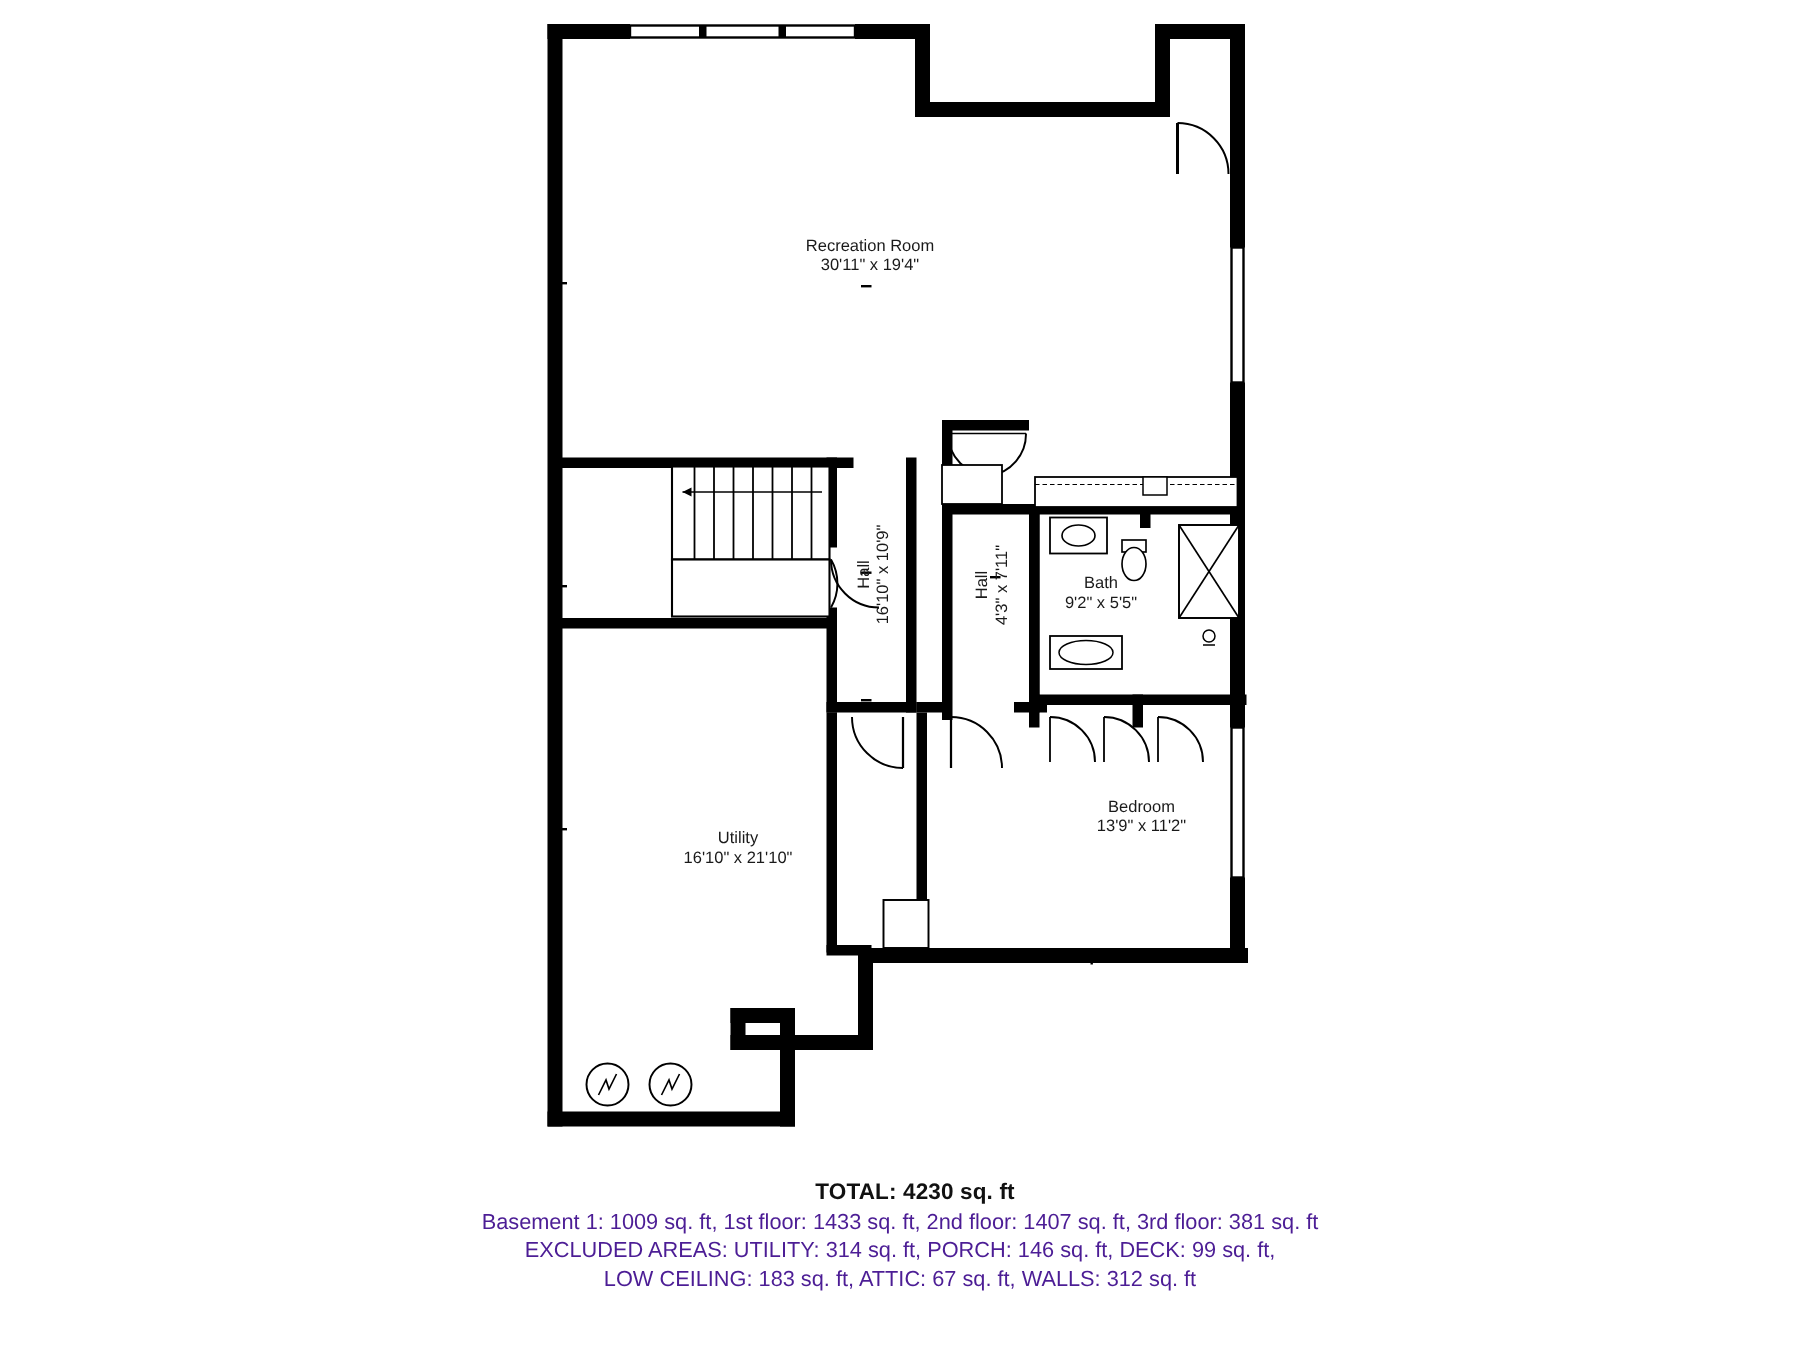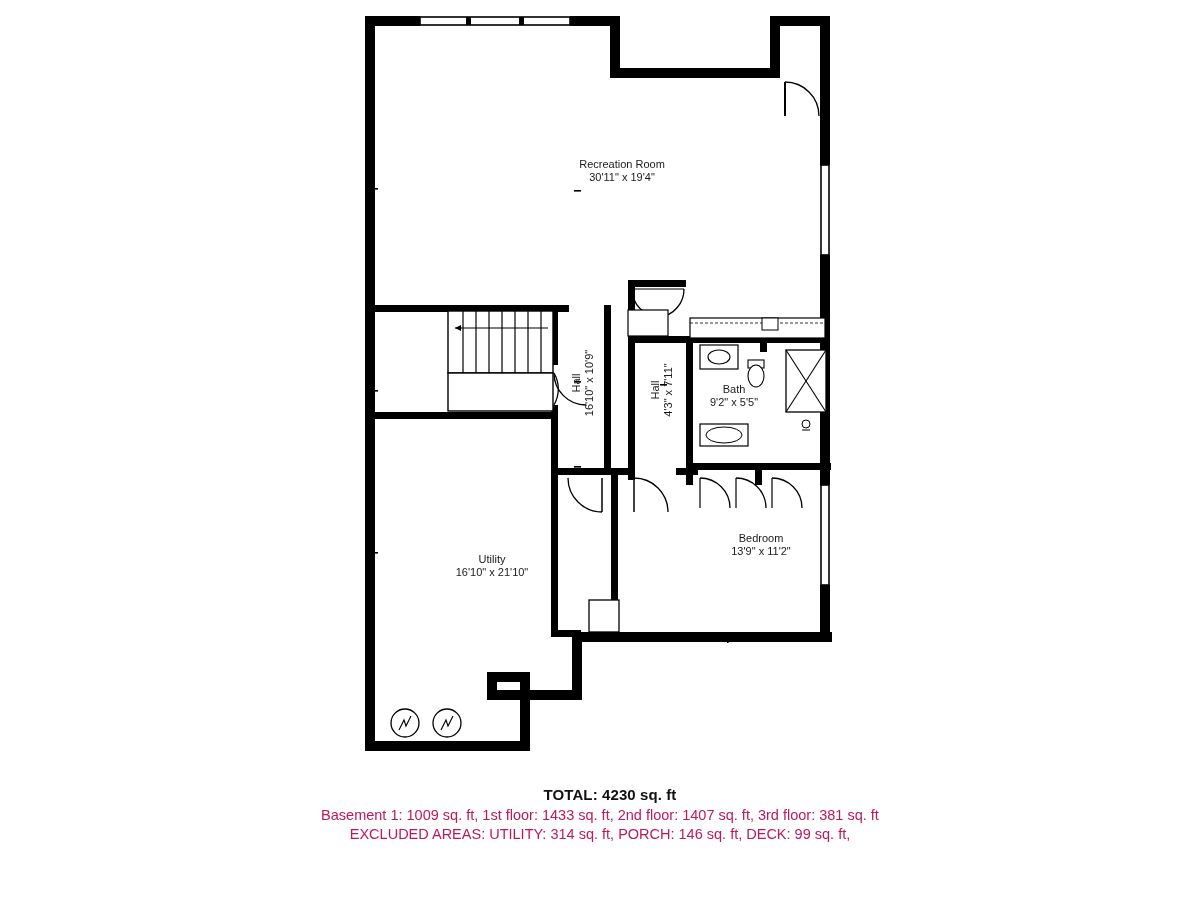--- a/index.html
+++ b/index.html
@@ -52,21 +52,21 @@
   #footer .total {
     font-size: 15px;
     font-weight: bold;
     color: #111;
     margin-bottom: 3px;
     letter-spacing: 0.1px;
     margin-left: 20px;
   }
   #footer .line {
     font-size: 14.5px;
-    color: #be185d;
+    color: #4c1d95;
     line-height: 19px;
   }
   #footer .credit {
     margin-top: 12px;
     font-size: 8px;
     color: #333;
   }
 </style>
 </head>
 <body>
@@ -224,21 +224,21 @@
       <rect x="371" y="552" width="7" height="1.6"></rect>
       <rect x="574" y="190" width="7" height="1.6"></rect>
       <rect x="574" y="381" width="7" height="1.6"></rect>
       <rect x="574" y="466" width="7" height="1.6"></rect>
       <rect x="727" y="636" width="1.6" height="7"></rect>
       <rect x="660" y="384" width="7" height="1.6"></rect>
     </g>
 
   </svg>
 
-  <div class="room-label" style="left:622px; top:171px;">
+  <div class="room-label" style="left:580px; top:171px;">
     <span class="nm">Recreation Room</span>
     <span class="dim">30'11" x 19'4"</span>
   </div>
 
   <div class="room-label vert" style="left:583px; top:383px;">
     <span class="nm">Hall</span>
     <span class="dim">16'10" x 10'9"</span>
   </div>
 
   <div class="room-label vert" style="left:662px; top:390px;">
@@ -258,15 +258,16 @@
 
   <div class="room-label" style="left:482px; top:566px;margin-left:10px;">
     <span class="nm">Utility</span>
     <span class="dim">16'10" x 21'10"</span>
   </div>
 
   <div id="footer">
     <div class="total">TOTAL: 4230 sq. ft</div>
     <div class="line">Basement 1: 1009 sq. ft, 1st floor: 1433 sq. ft, 2nd floor: 1407 sq. ft, 3rd floor: 381 sq. ft</div>
     <div class="line">EXCLUDED AREAS: UTILITY: 314 sq. ft, PORCH: 146 sq. ft, DECK: 99 sq. ft,</div>
+    <div class="line">LOW CEILING: 183 sq. ft, ATTIC: 67 sq. ft, WALLS: 312 sq. ft</div>
   </div>
 
 </div>
 
 </body></html>

